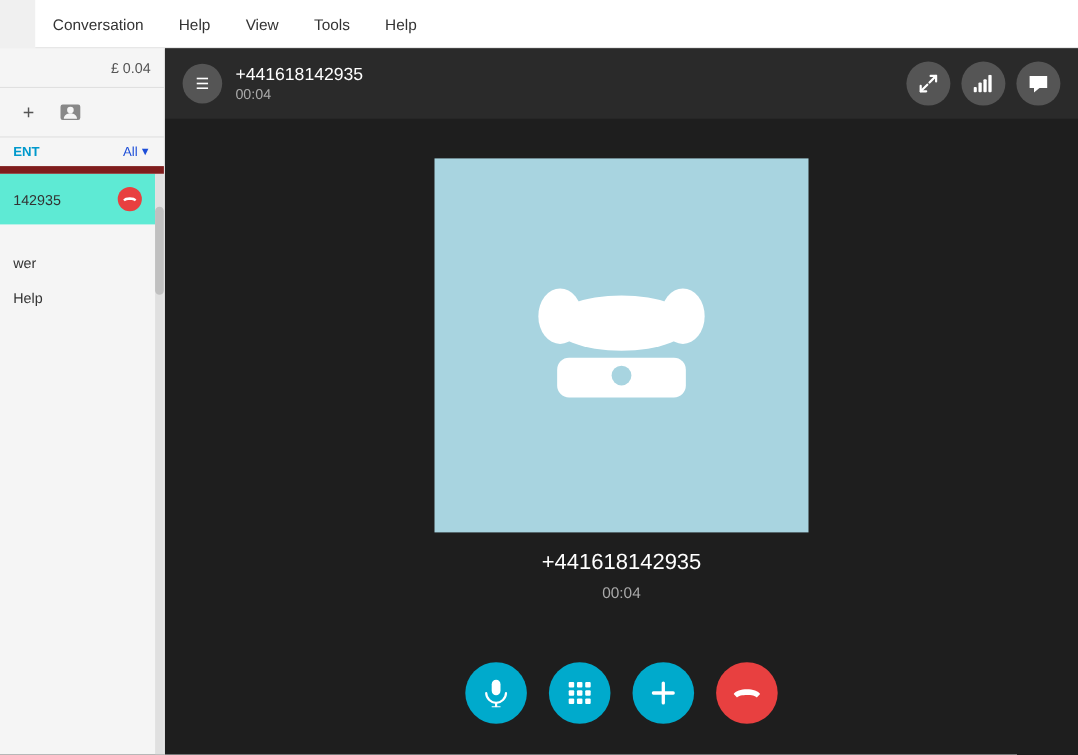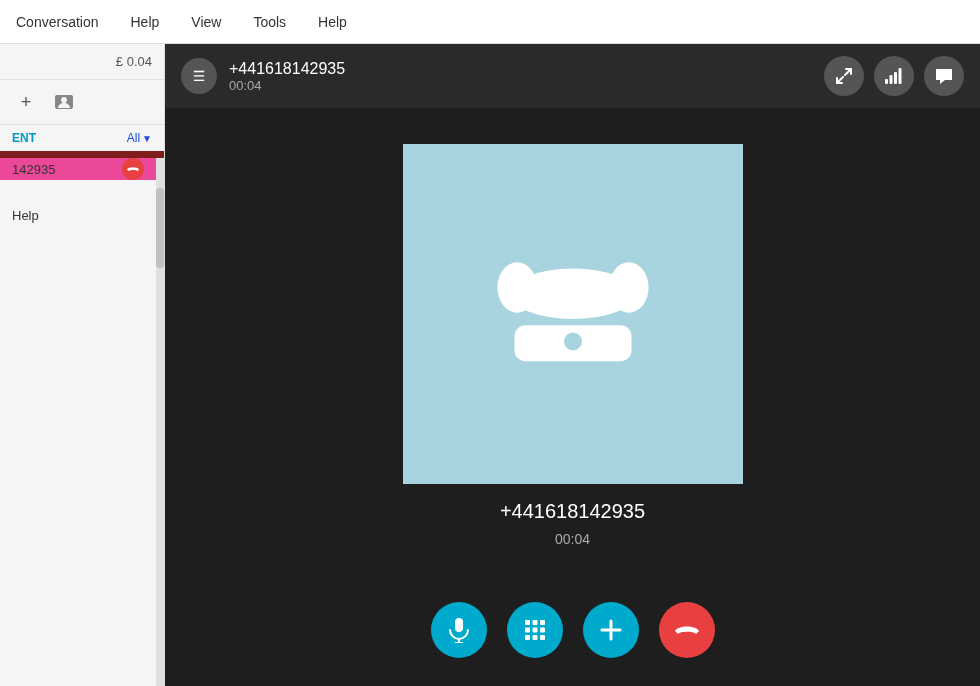--- a/index.html
+++ b/index.html
@@ -7,37 +7,38 @@
 
     
     .menu-bar {
       display: flex;
       align-items: center;
       height: 44px;
       background: #ffffff;
       border-bottom: 1px solid #ddd;
       padding: 0 10px;
       gap: 20px;
+      margin-left: 32px;
     }
     .menu-item {
       font-size: 14px;
       color: #333;
       cursor: pointer;
       padding: 4px 6px;
     }
 
     
     .main-layout {
       display: flex;
       height: calc(686px - 44px);
     }
 
     
     .sidebar {
-      width: 165px;
+      width: 150px;
       background: #f5f5f5;
       border-right: 1px solid #ddd;
       display: flex;
       flex-direction: column;
       flex-shrink: 0;
     }
     .sidebar-balance {
       text-align: right;
       padding: 10px 12px;
       font-size: 13px;
@@ -75,22 +76,22 @@
     }
     .filter-dropdown {
       display: flex;
       align-items: center;
       font-size: 12px;
       color: #1d4ed8;
       cursor: pointer;
       gap: 2px;
     }
     .sidebar-contact-active {
-      background: #ec4899;
-      padding: 0 12px;
+      background: #5eead4;
+      padding: 12px 12px;
       display: flex;
       align-items: center;
       justify-content: space-between;
       cursor: pointer;
     }
     .sidebar-contact {
       padding: 8px 12px;
       font-size: 13px;
       color: #333;
       cursor: pointer;
@@ -294,20 +295,21 @@
           <div class="end-call-mini">
 
             <svg width="14" height="8" viewBox="0 0 14 8" fill="none" xmlns="http://www.w3.org/2000/svg">
               <path d="M1 4.5C2.5 1.5 11.5 1.5 13 4.5L11.5 6C10.5 4.5 3.5 4.5 2.5 6L1 4.5Z" fill="white"></path>
             </svg>
           </div>
         </div>
 
         <div style="height: 20px;"></div>
 
+        <div class="sidebar-contact">wer</div>
 
 
         <div class="sidebar-contact">Help</div>
       </div>
       <div class="scroll-track">
         <div class="scroll-thumb"></div>
       </div>
     </div>
   </div>
 

